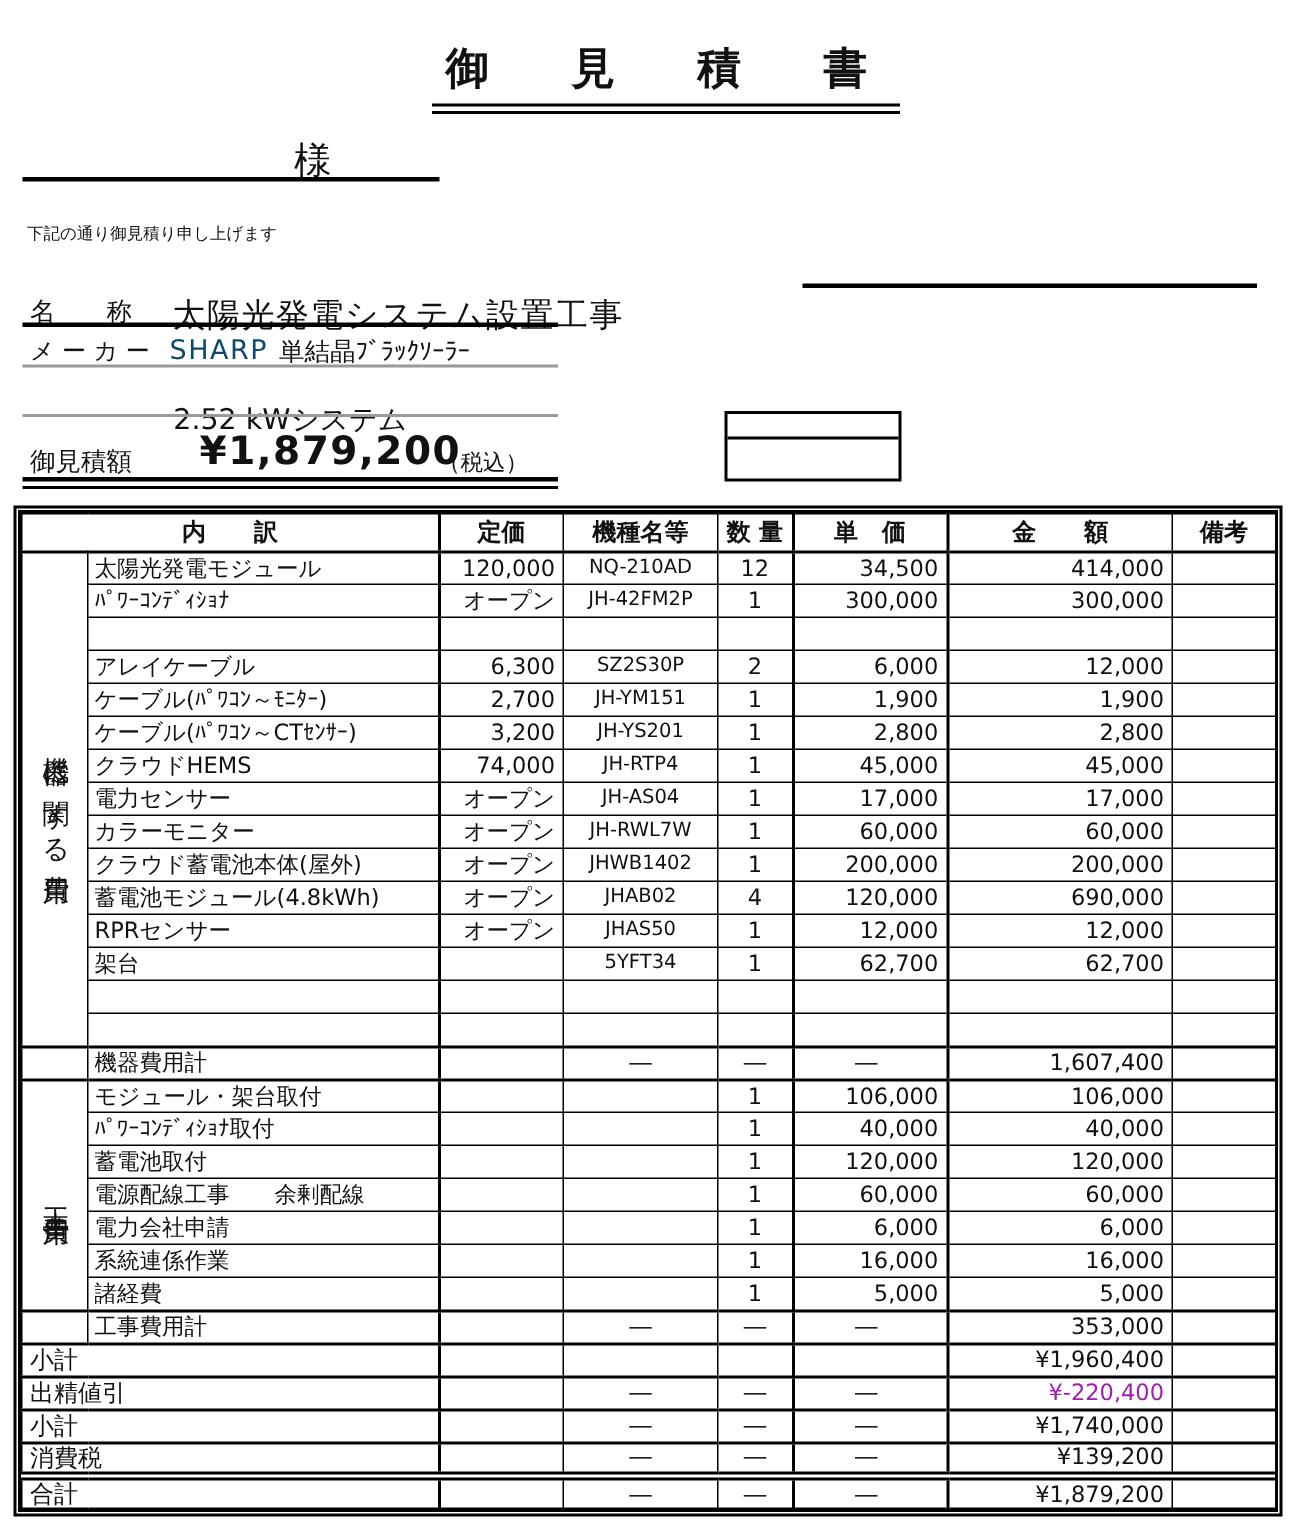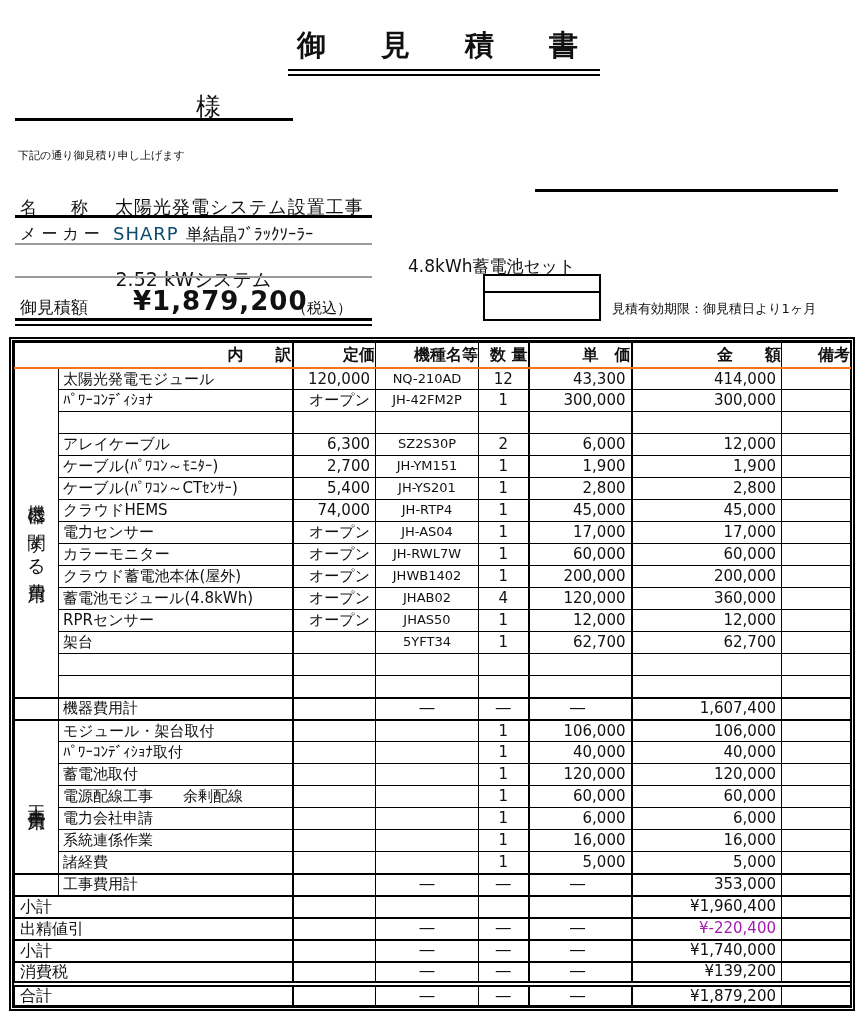--- a/index.html
+++ b/index.html
@@ -11,21 +11,21 @@
   
   .doc-title { left:288px; top:14px; width:312px; text-align:center;
     font-size:29px; font-weight:bold; letter-spacing:13px;
     border-bottom:7px double #000; padding-bottom:3px; white-space:nowrap; }
   .addressee { left:196px; top:78px; font-size:25px; letter-spacing:2px; }
   .addressee-line { left:15px; top:106px; width:278px; height:3px; background:#000; }
   .greeting { left:18px; top:136px; font-size:11px; }
   .top-right-line { left:535px; top:177px; width:303px; height:3px; background:#000; }
 
   .name-label { left:20px; top:184px; font-size:17px; white-space:pre; }
-  .name-value { left:115px; top:183px; font-size:18px; letter-spacing:1px; white-space:nowrap; }
+  .name-value { left:115px; top:183px; font-size:22px; letter-spacing:1px; white-space:nowrap; }
   .name-line { left:15px; top:203px; width:357px; height:3px; background:#000; }
 
   .maker-label { left:20px; top:212px; font-size:16px; letter-spacing:5px; }
   .maker-brand { left:113px; top:211px; font-size:18px; letter-spacing:1px; }
   .maker-desc { left:186px; top:211px; font-size:17px; white-space:nowrap; }
   .maker-line { left:15px; top:231px; width:357px; height:2px; background:#9a9a9a; }
 
   .system-size { left:15px; top:255px; width:357px; text-align:center; font-size:19px; white-space:nowrap; }
   .system-line { left:15px; top:264px; width:357px; height:2px; background:#9a9a9a; }
   .battery-set { left:408px; top:243px; font-size:17px; white-space:nowrap; }
@@ -37,21 +37,21 @@
   .estimate-amount { left:133px; top:274px; font-size:26px; font-weight:bold; letter-spacing:1px; }
   .estimate-tax { left:292px; top:287px; font-size:15px; }
   .estimate-line { left:15px; top:306px; width:357px; height:8px; border-top:3px solid #000; border-bottom:2px solid #000; }
   .validity { left:612px; top:288px; font-size:13px; white-space:nowrap; }
 
   
   .tbl-wrap { left:9px; top:325px; width:846px; border:5px double #000; background:#fff; }
   table { border-collapse:collapse; table-layout:fixed; width:836px; }
   th, td { border:1px solid #000; height:22px; overflow:hidden; white-space:nowrap;
            font-size:15px; line-height:1.1; vertical-align:middle; }
-  thead th { height:25px; font-size:16px; font-weight:bold; border-bottom:2px solid #f97316; text-align:right; }
+  thead th { height:25px; font-size:16px; font-weight:bold; border-bottom:2px solid #000000; text-align:center; }
 
   tr.item > td { border-top:1px solid #8c8c8c; }
   tr.total > td { border-top:2px solid #000; border-bottom:2px solid #000; }
   tr.summary > td { border-top:2px solid #000; }
   tr.grand > td { border-top:6px double #000; }
 
   .c-label { text-align:left; padding-left:4px; }
   .c-num { text-align:right; padding-right:5px; }
   .c-model { text-align:center; font-size:13px; }
   .c-qty { text-align:center; }
@@ -80,31 +80,29 @@
   <div class="abs name-value">太陽光発電システム設置工事</div>
   <div class="abs name-line"></div>
 
   <div class="abs maker-label">メーカー</div>
   <div class="abs maker-brand" style="color: #0c4a6e;">SHARP</div>
   <div class="abs maker-desc">単結晶ﾌﾞﾗｯｸｿｰﾗｰ</div>
   <div class="abs maker-line"></div>
 
   <div class="abs system-size">2.52 kWシステム</div>
   <div class="abs system-line"></div>
-  <div class="abs battery-set">4.8kWh蓄電池セット</div>
 
   <div class="abs battery-box">
     <div class="cell-top"></div>
   </div>
 
   <div class="abs estimate-label">御見積額</div>
   <div class="abs estimate-amount">¥1,879,200</div>
   <div class="abs estimate-tax">（税込）</div>
   <div class="abs estimate-line"></div>
-  <div class="abs validity">見積有効期限：御見積日より1ヶ月</div>
 
   <div class="abs tbl-wrap">
     <table>
       <colgroup>
         <col style="width:44px">
           <col style="width:234px">
           <col style="width:83px">
           <col style="width:103px">
         <col style="width:50px">
           <col style="width:103px">
@@ -122,21 +120,21 @@
           <th>備考</th>
         </tr>
       </thead>
       <tbody id="tbl-body">
           <tr class="item">
             <td class="c-side" rowspan="15">機器に関する費用</td>
             <td class="c-label">太陽光発電モジュール</td>
             <td class="c-num c-list">120,000</td>
             <td class="c-model">NQ-210AD</td>
             <td class="c-qty">12</td>
-            <td class="c-num c-unit">43,300</td>
+            <td class="c-num c-unit">34,500</td>
             <td class="c-num c-amt">414,000</td>
             <td></td>
           </tr>
           <tr class="item">
             <td class="c-label">ﾊﾟﾜｰｺﾝﾃﾞｨｼｮﾅ</td>
             <td class="c-num c-list">オープン</td>
             <td class="c-model">JH-42FM2P</td>
             <td class="c-qty">1</td>
             <td class="c-num c-unit">300,000</td>
             <td class="c-num c-amt">300,000</td>
@@ -164,21 +162,21 @@
             <td class="c-label">ケーブル(ﾊﾟﾜｺﾝ～ﾓﾆﾀｰ)</td>
             <td class="c-num c-list">2,700</td>
             <td class="c-model">JH-YM151</td>
             <td class="c-qty">1</td>
             <td class="c-num c-unit">1,900</td>
             <td class="c-num c-amt">1,900</td>
             <td></td>
           </tr>
           <tr class="item">
             <td class="c-label">ケーブル(ﾊﾟﾜｺﾝ～CTｾﾝｻｰ)</td>
-            <td class="c-num c-list">5,400</td>
+            <td class="c-num c-list">3,200</td>
             <td class="c-model">JH-YS201</td>
             <td class="c-qty">1</td>
             <td class="c-num c-unit">2,800</td>
             <td class="c-num c-amt">2,800</td>
             <td></td>
           </tr>
           <tr class="item">
             <td class="c-label">クラウドHEMS</td>
             <td class="c-num c-list">74,000</td>
             <td class="c-model">JH-RTP4</td>
@@ -213,21 +211,21 @@
             <td class="c-num c-unit">200,000</td>
             <td class="c-num c-amt">200,000</td>
             <td></td>
           </tr>
           <tr class="item">
             <td class="c-label">蓄電池モジュール(4.8kWh)</td>
             <td class="c-num c-list">オープン</td>
             <td class="c-model">JHAB02</td>
             <td class="c-qty">4</td>
             <td class="c-num c-unit">120,000</td>
-            <td class="c-num c-amt">360,000</td>
+            <td class="c-num c-amt">690,000</td>
             <td></td>
           </tr>
           <tr class="item">
             <td class="c-label">RPRセンサー</td>
             <td class="c-num c-list">オープン</td>
             <td class="c-model">JHAS50</td>
             <td class="c-qty">1</td>
             <td class="c-num c-unit">12,000</td>
             <td class="c-num c-amt">12,000</td>
             <td></td>

